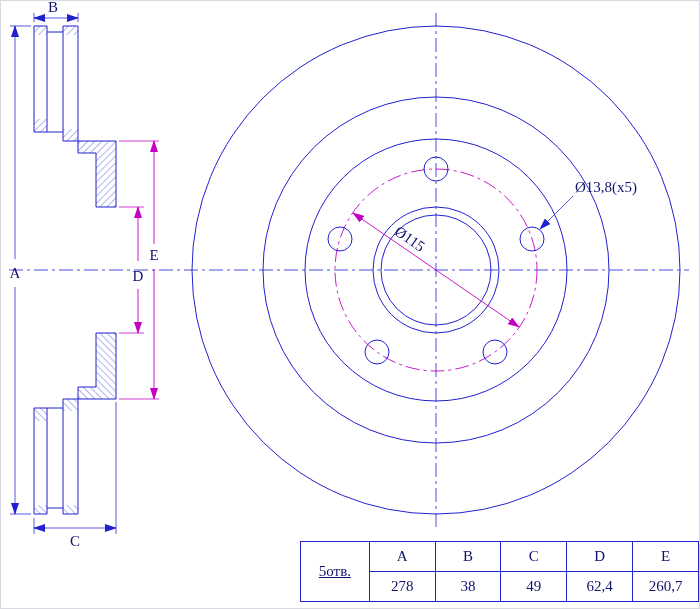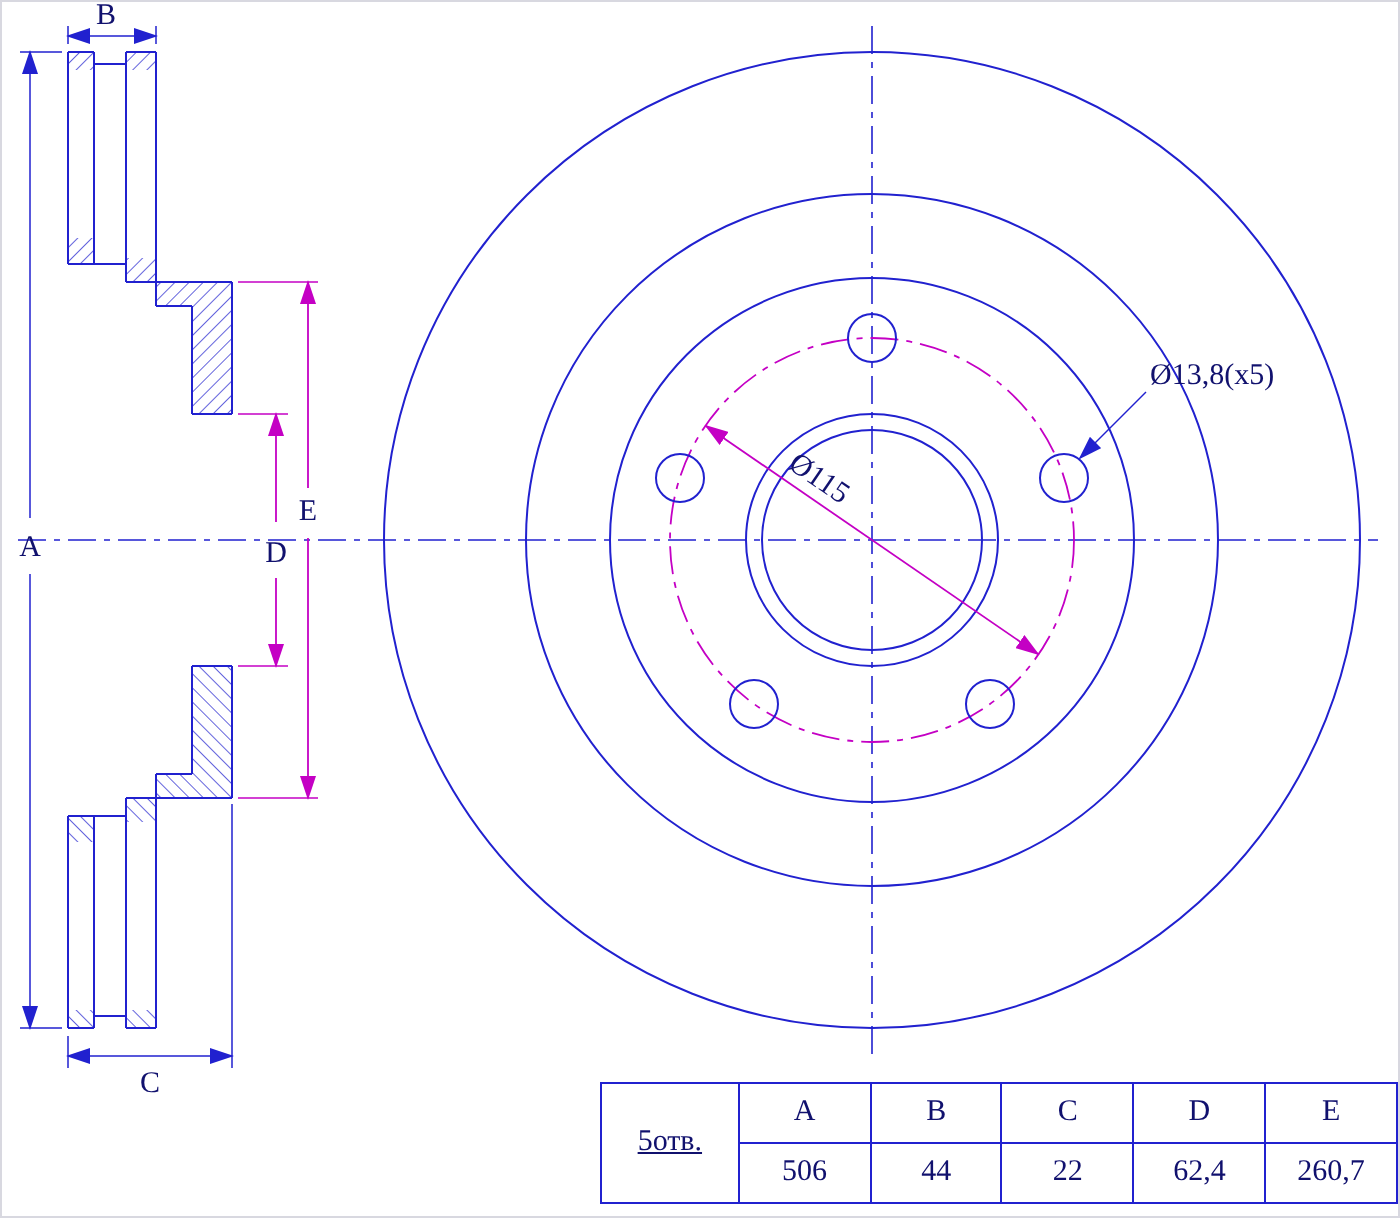--- a/index.html
+++ b/index.html
@@ -139,22 +139,22 @@
     <tbody>
         <tr>
       <td class="lblcol" rowspan="2">5отв.</td>
       <td class="valcol">A</td>
       <td class="valcol">B</td>
       <td class="valcol">C</td>
       <td class="valcol">D</td>
       <td class="valcol">E</td>
     </tr>
     <tr>
-      <td class="valcol">506</td>
-      <td class="valcol">44</td>
-      <td class="valcol">22</td>
+      <td class="valcol">278</td>
+      <td class="valcol">38</td>
+      <td class="valcol">49</td>
       <td class="valcol">62,4</td>
       <td class="valcol">260,7</td>
     </tr>
   </tbody>
     </table>
 
 </div>
 
 </body></html>

